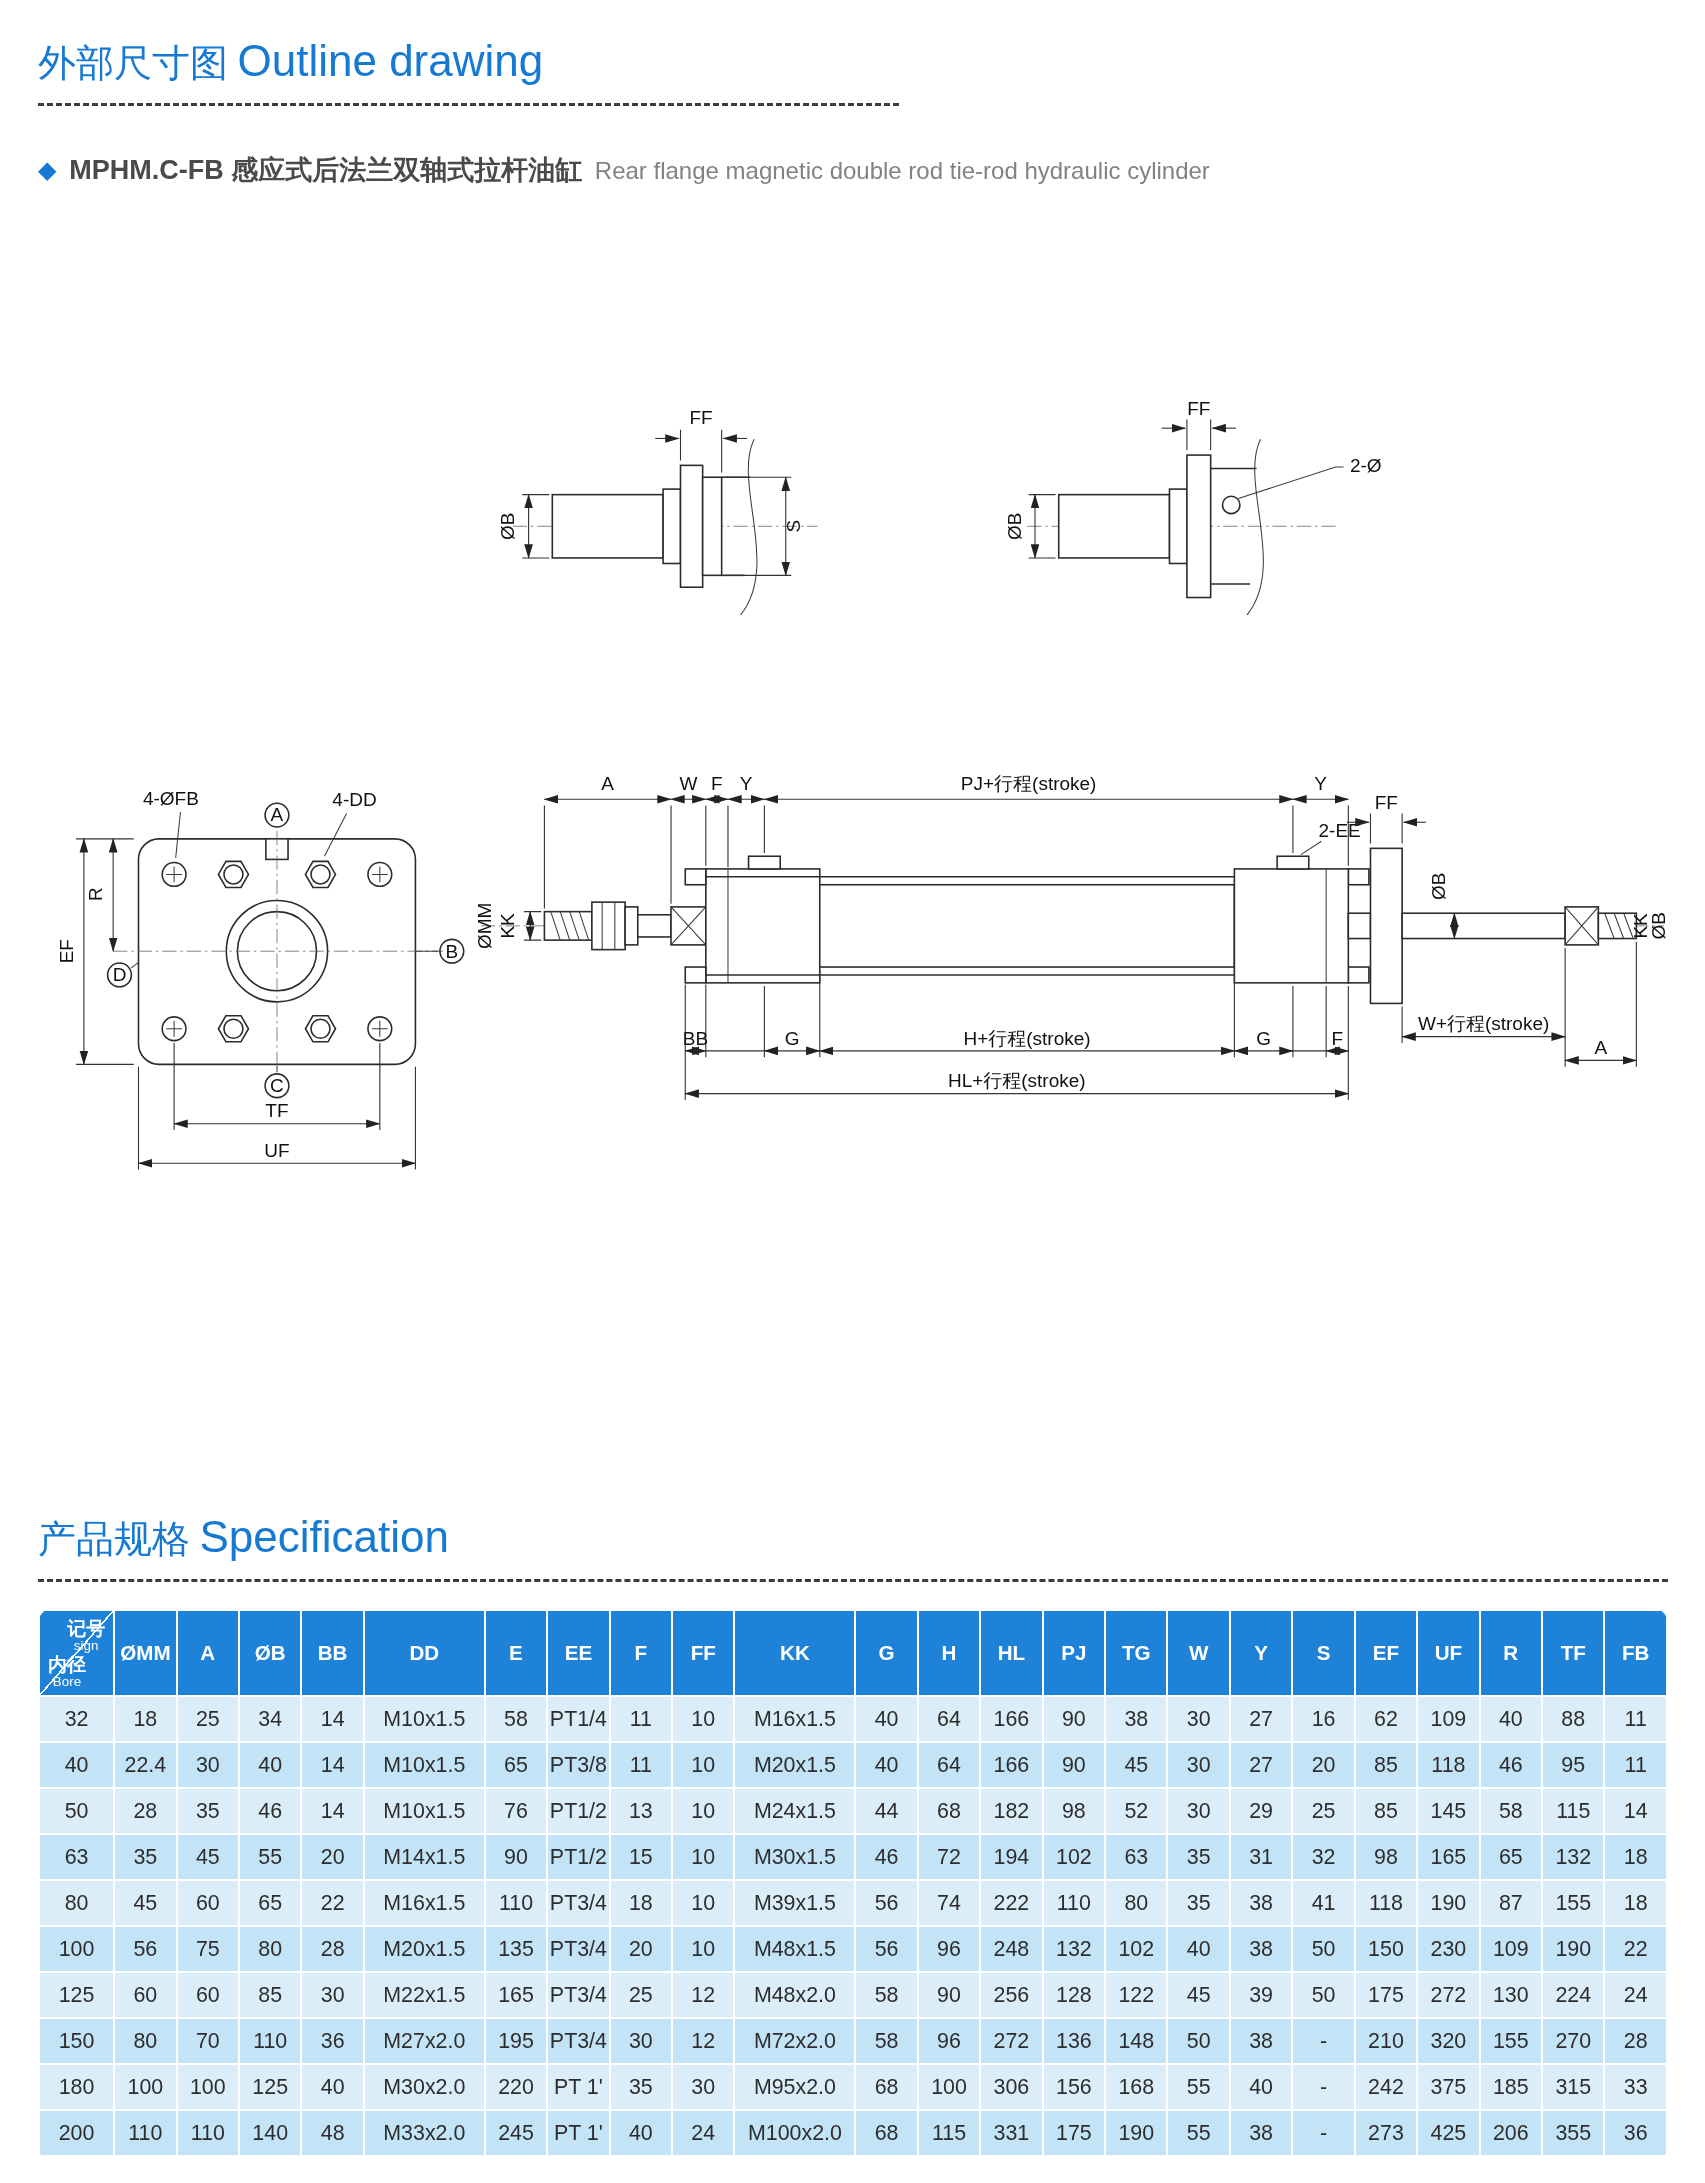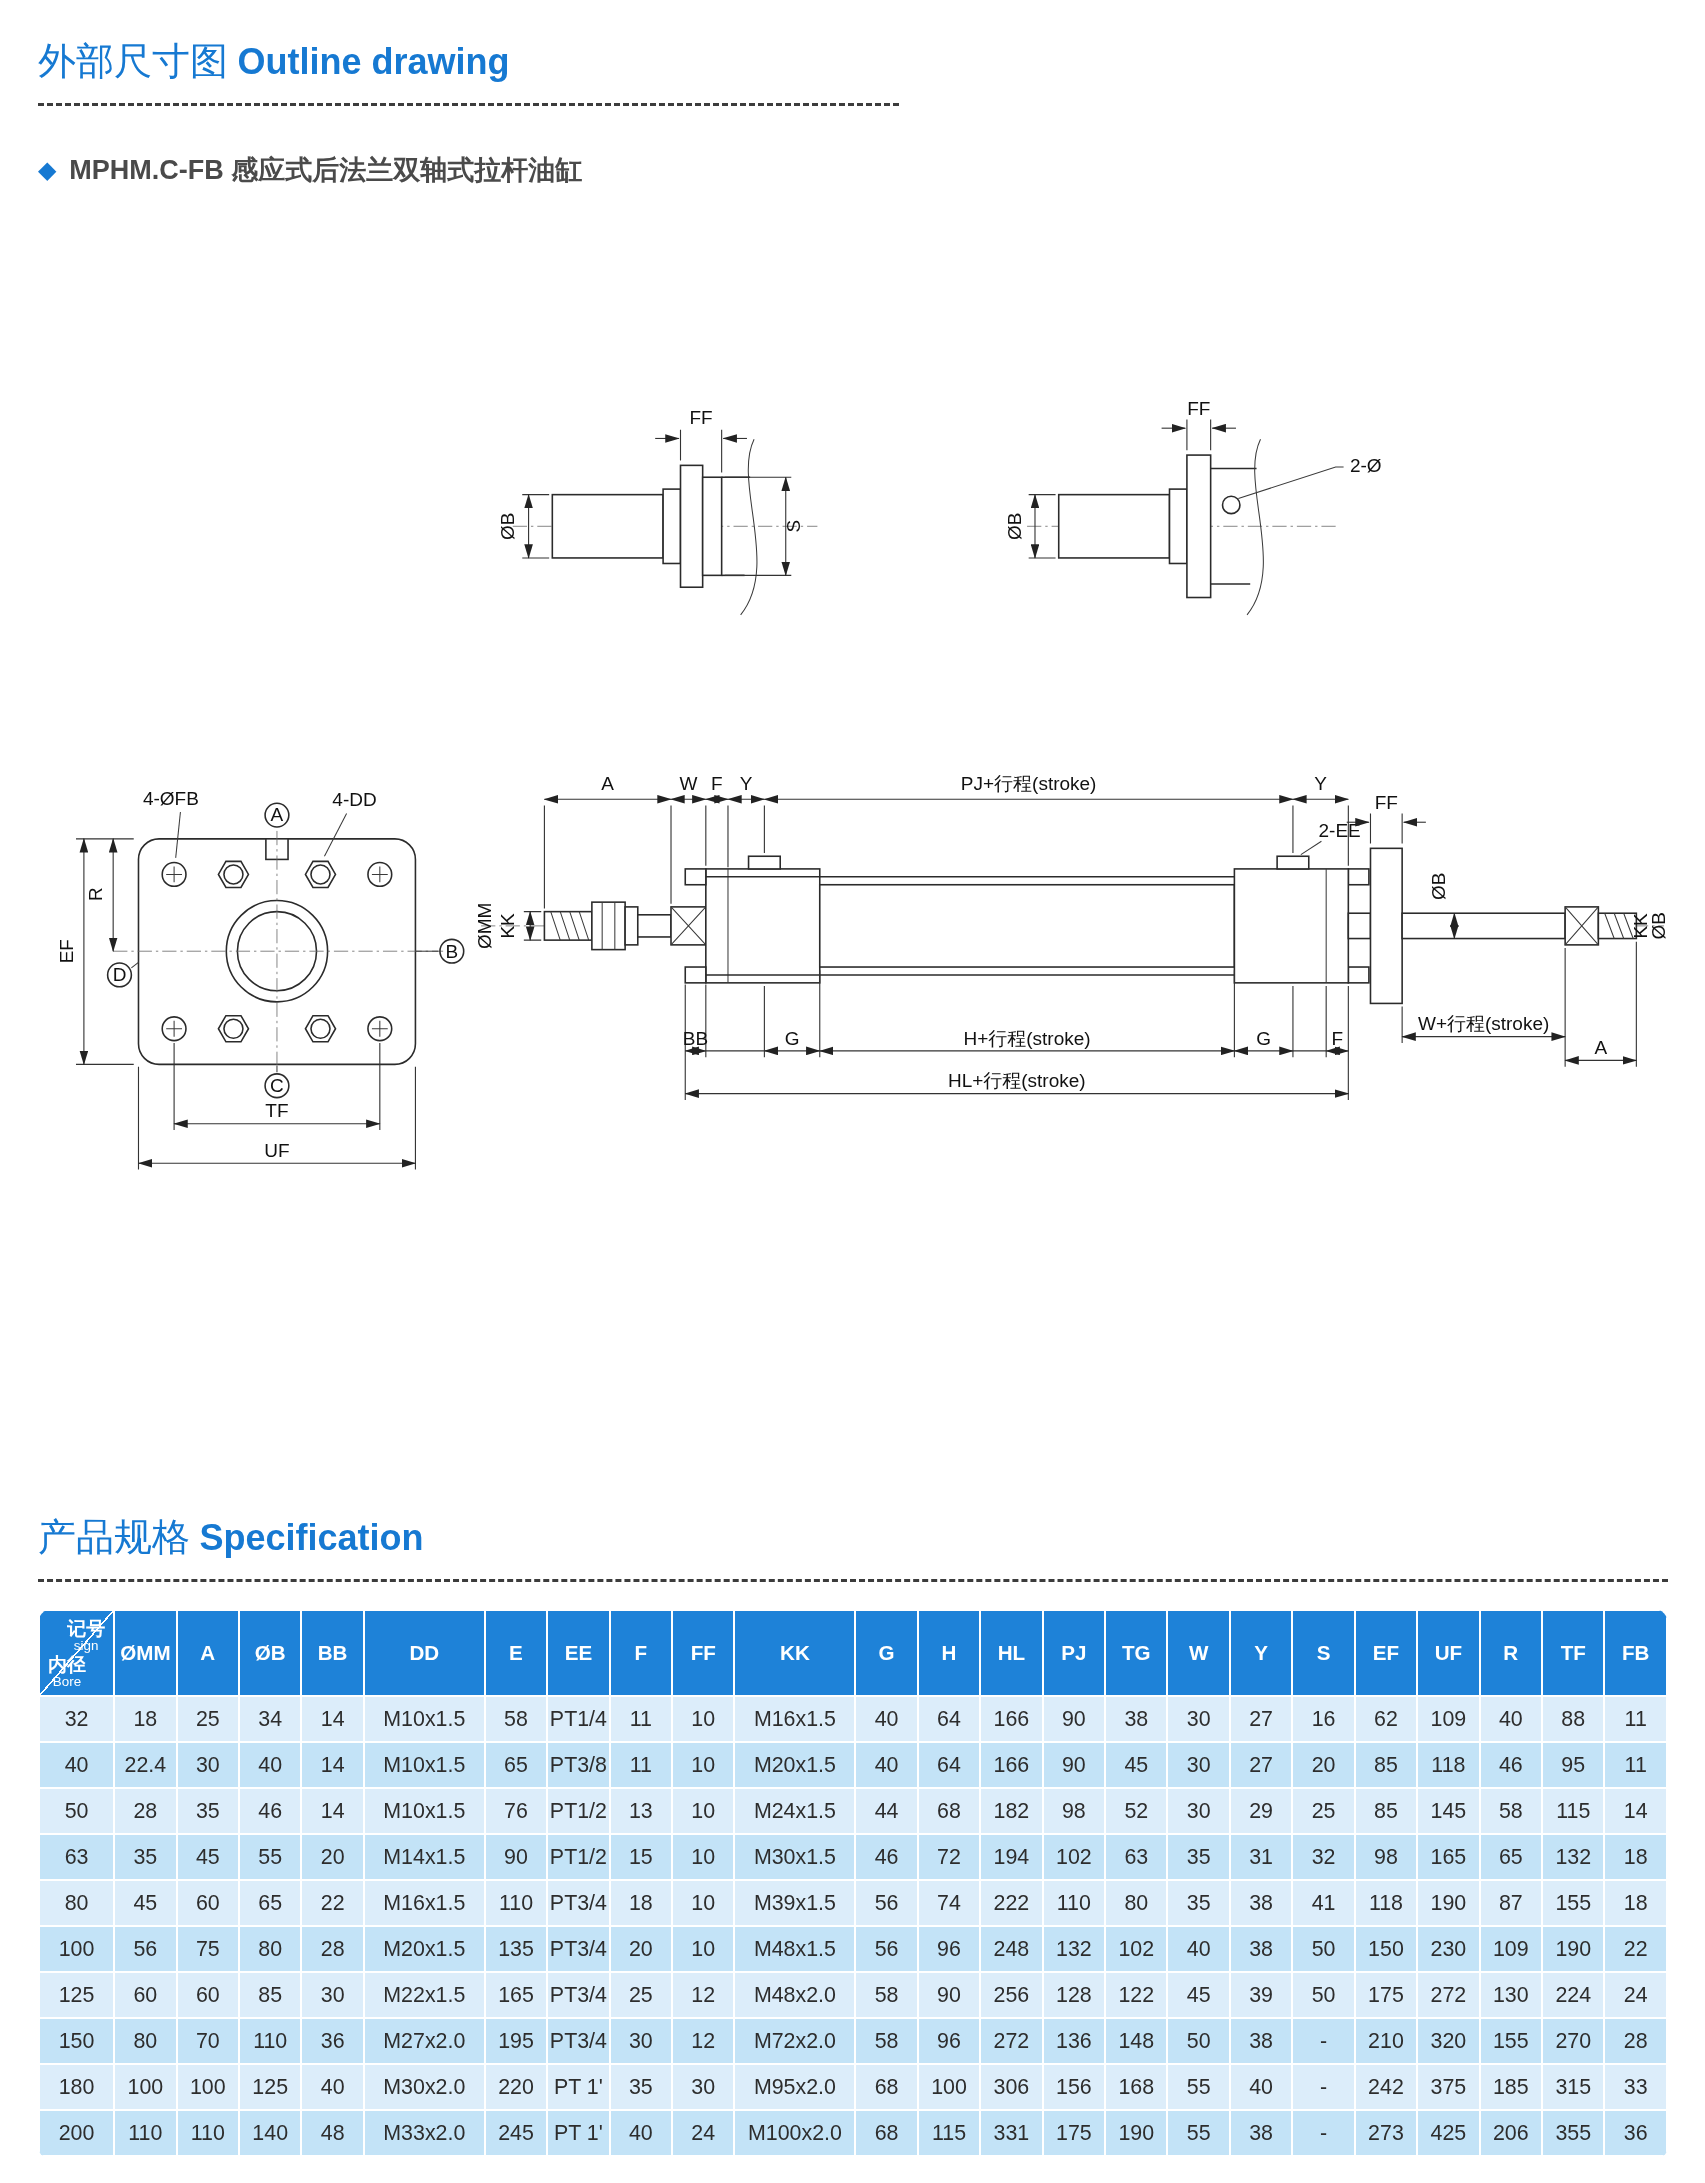--- a/index.html
+++ b/index.html
@@ -1,21 +1,21 @@
 <!DOCTYPE html>
 <html style="font-size:12.7px"><head>
 <meta charset="utf-8">
 <style>
   html,body{margin:0;padding:0}
   body{width:1705px;height:2183px;position:relative;background:#fff;
        font-family:"Liberation Sans",sans-serif;color:#222;overflow:hidden}
 
   .sec-title{position:absolute;left:38px;white-space:nowrap}
   .sec-title .zh{font-size:38px;font-weight:normal;color:#1679d2}
-  .sec-title .en{font-size:36px;font-weight:bold;color:#1679d2;margin-left:9.5px}
+  .sec-title .en{font-size:44px;font-weight:normal;color:#1679d2;margin-left:9.5px}
   #title1{top:19px}
   #dash1{position:absolute;left:38px;top:103px;width:861px;border-top:3.2px dashed #3c3c3c}
   #product-line{position:absolute;left:38px;top:152px;display:flex;align-items:baseline;gap:12.7px;white-space:nowrap}
   #product-line .diamond{color:#1679d2;font-size:24px;align-self:center}
   #product-line .p-zh{font-size:27px;color:#4a4a4a;font-weight:bold}
   #product-line .p-en{font-size:24px;color:#828282}
 
   #drawing{position:absolute;left:38px;top:372px;width:1630px;height:815px}
   #drawing svg{overflow:visible}
 
@@ -52,20 +52,21 @@
 <div>
 
   <h1 class="sec-title" id="title1">
     <span class="zh">外部尺寸图</span><span class="en">Outline drawing</span>
   </h1>
   <div id="dash1"></div>
 
   <div id="product-line">
     <span class="diamond">◆</span>
     <span class="p-zh">MPHM.C-FB 感应式后法兰双轴式拉杆油缸</span>
+    <span class="p-en">Rear flange magnetic double rod tie-rod hydraulic cylinder</span>
   </div>
 
   <div id="drawing">
   <svg width="1630" height="815" viewBox="0 0 2060 1030">
     <defs>
       <marker id="ah" viewBox="0 0 10 6" refX="9.5" refY="3" markerWidth="13" markerHeight="8" orient="auto-start-reverse">
         <path d="M0,0 L10,3 L0,6 z" fill="#222"></path>
       </marker>
     </defs>
 

